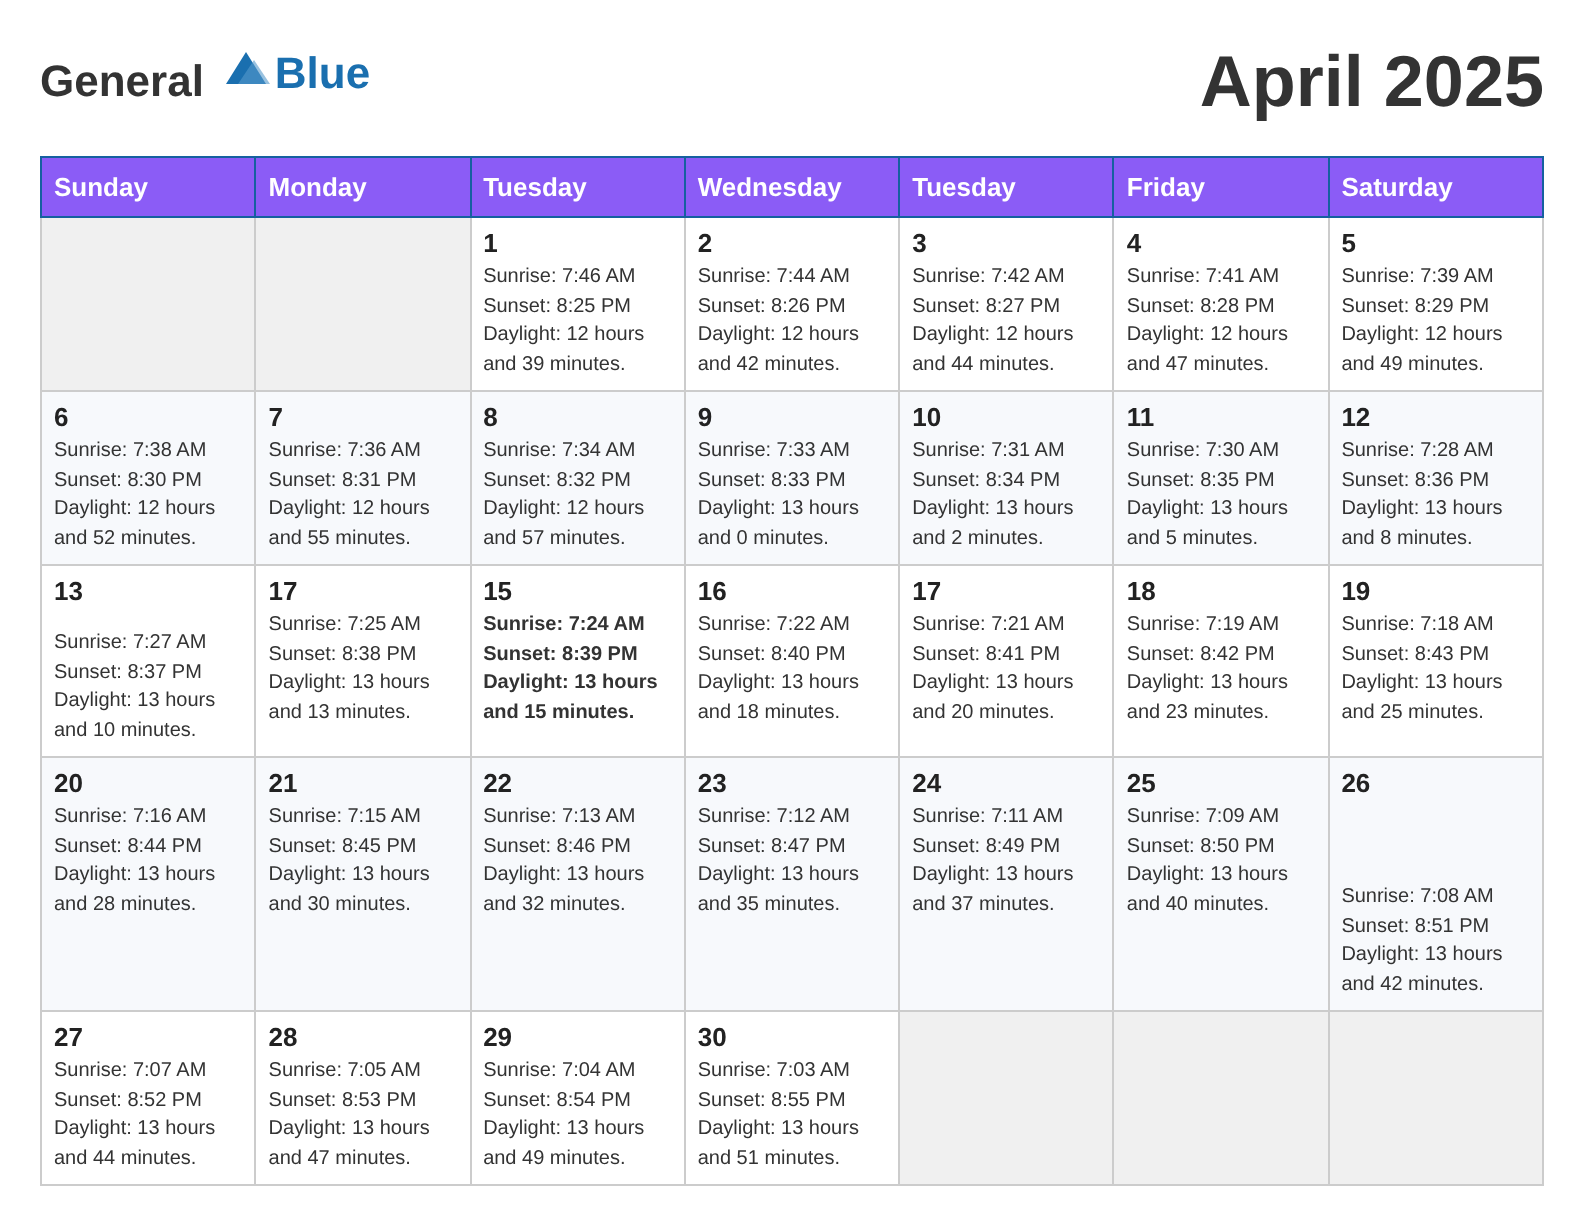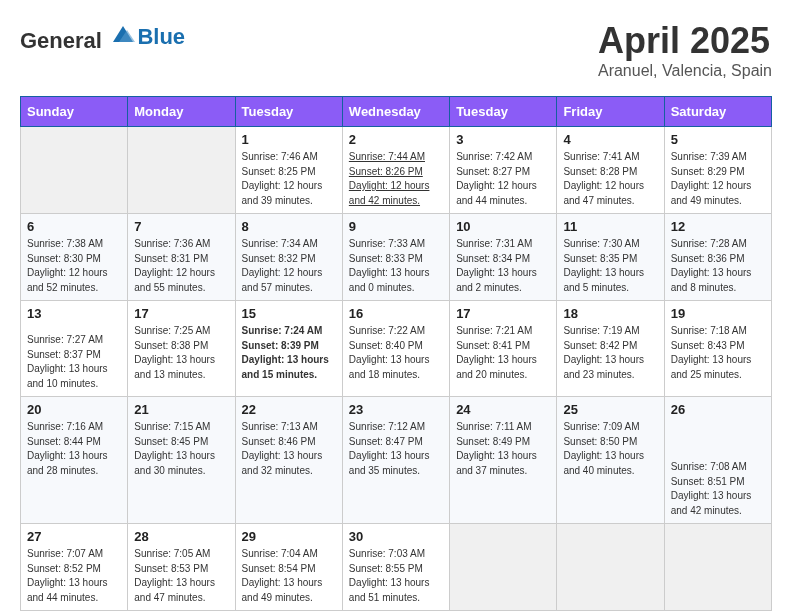--- a/index.html
+++ b/index.html
@@ -100,21 +100,20 @@
         <polygon points="4,22 14,6 24,22" fill="#1a6faf"></polygon>
         <polygon points="10,22 18,10 26,22" fill="#5599cc" opacity="0.6"></polygon>
       </svg>
     </div>
     <div>
       <span class="logo-text-blue">Blue</span>
     </div>
   </div>
   <div class="title-area">
     <div class="month-title">April 2025</div>
-    <div class="location-title">Aranuel, Valencia, Spain</div>
   </div>
 </div>
 
 <table class="calendar">
   <thead>
     <tr>
     <th>Sunday</th>
         <th>Monday</th>
         <th>Tuesday</th>
         <th>Wednesday</th>
@@ -128,21 +127,21 @@
         <td class="empty-cell"></td>
         <td class="empty-cell"></td>
         <td>
           <span class="day-number">1</span>
           <div class="day-info" style="white-space: pre-line;">Sunrise: 7:46 AM
 Sunset: 8:25 PM
 Daylight: 12 hours and 39 minutes.</div>
         </td>
         <td>
           <span class="day-number">2</span>
-          <div class="day-info" style="white-space: pre-line; text-decoration: underline;">Sunrise: 7:44 AM
+          <div class="day-info" style="white-space: pre-line;">Sunrise: 7:44 AM
 Sunset: 8:26 PM
 Daylight: 12 hours and 42 minutes.</div>
         </td>
         <td>
           <span class="day-number">3</span>
           <div class="day-info" style="white-space: pre-line;">Sunrise: 7:42 AM
 Sunset: 8:27 PM
 Daylight: 12 hours and 44 minutes.</div>
         </td>
         <td>

